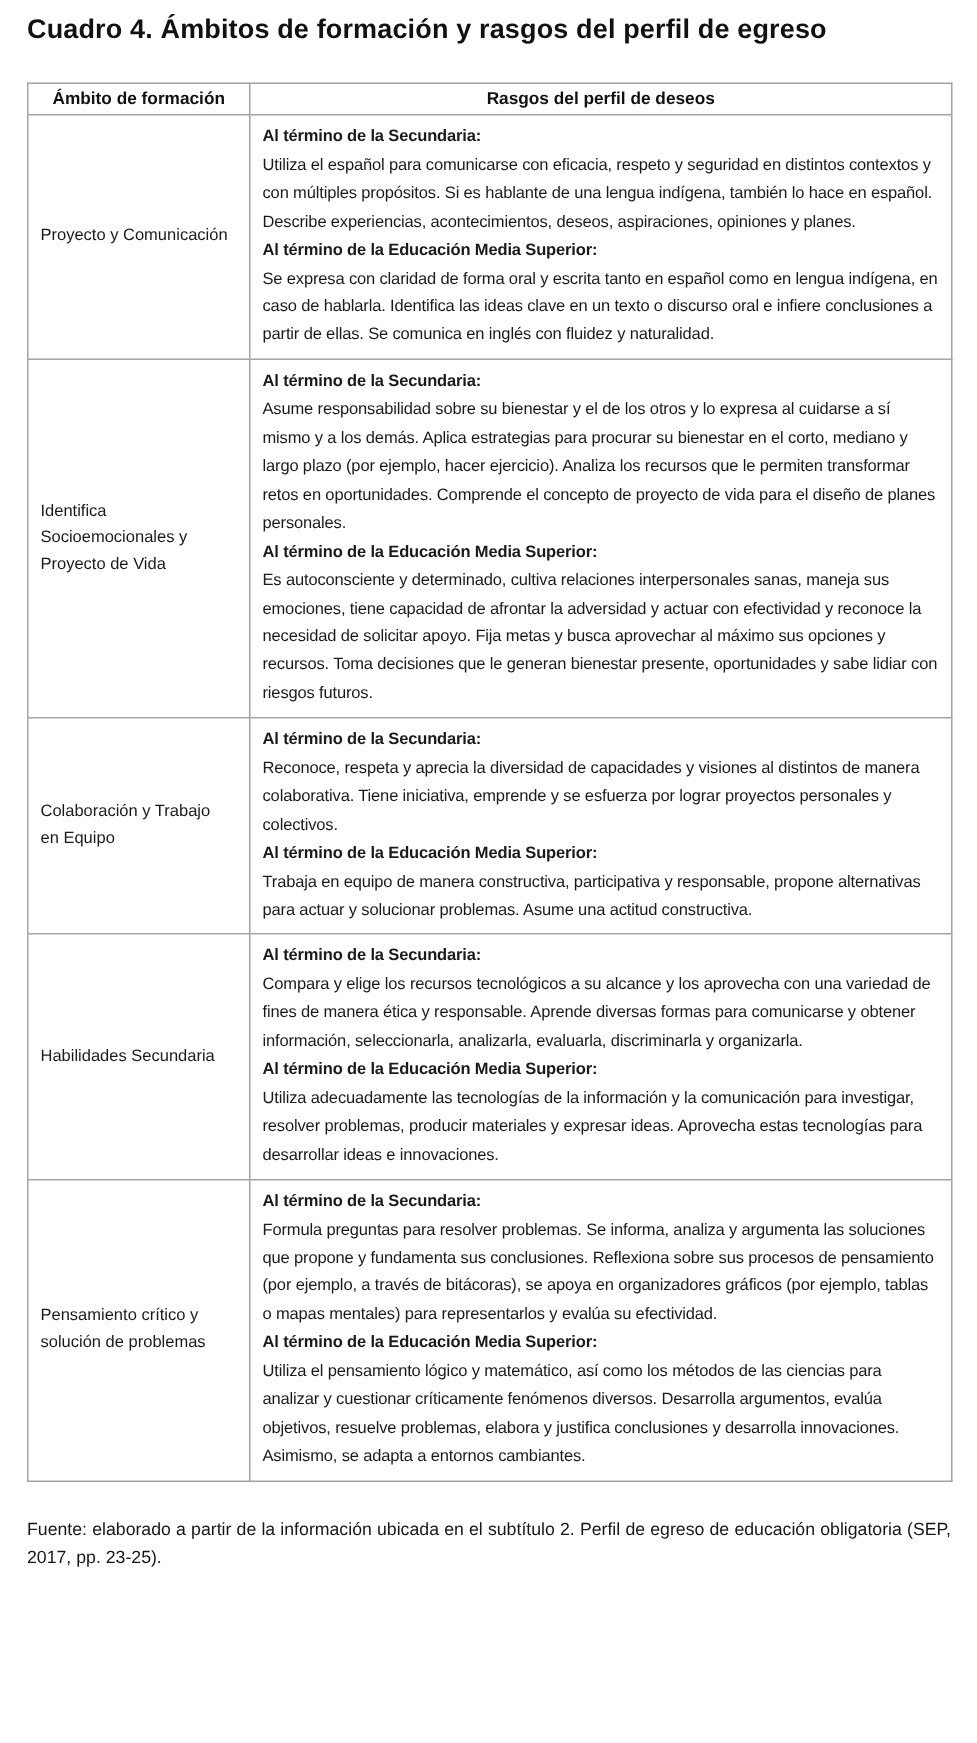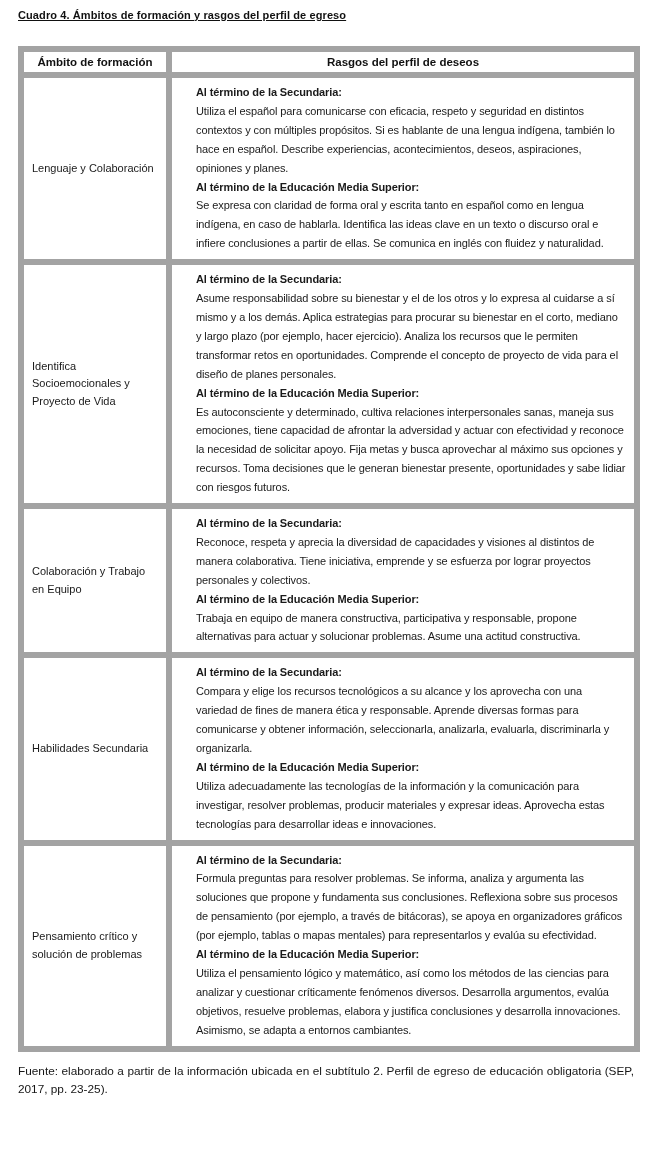--- a/index.html
+++ b/index.html
@@ -6,36 +6,35 @@
   html, body { background: #ffffff; }
   body {
     width: 651px;
     font-family: "Liberation Sans", sans-serif;
     color: #1a1a1a;
     -webkit-font-smoothing: antialiased;
   }
   .page { padding: 9px 17px 24px 18px; }
 
   .caption {
-    font-size: 11px;
+    font-size: 18px;
     font-weight: 700;
     color: #111;
     margin-bottom: 25px;
     letter-spacing: 0.1px;
-    text-decoration: underline;
   }
 
   table.cuadro {
     border-collapse: collapse;
     width: 616px;
     table-layout: fixed;
   }
   table.cuadro th,
   table.cuadro td {
-    border: 6px solid #a3a3a3;
+    border: 1px solid #a3a3a3;
     vertical-align: middle;
   }
   th.col-ambito { width: 148px; }
   th.col-rasgos { width: 468px; }
   table.cuadro th {
     font-size: 11.5px;
     font-weight: 700;
     text-align: center;
     padding: 4px 6px;
     color: #111;
@@ -50,28 +49,28 @@
   td.ambito-cell {
     font-size: 11px;
     line-height: 1.6;
     padding: 6px 12px 6px 8px;
     vertical-align: middle;
   }
   td.rasgos-cell {
     font-size: 11px;
     line-height: 1.72;
     letter-spacing: -0.1px;
-    padding: 5px 8px 6px 24px;
+    padding: 5px 8px 6px 8px;
     vertical-align: middle;
   }
   .blabel { font-weight: 700; }
   .blabel, .btext { display: block; }
 
   .fuente {
-    margin-top: 10px;
+    margin-top: 22px;
     font-size: 11.8px;
     line-height: 1.6;
     text-align: justify;
     color: #161616;
     width: 616px;
   }
 </style>
 </head>
 <body>
 
@@ -83,21 +82,21 @@
     <thead>
       <tr>
         <th class="col-ambito">Ámbito de formación</th>
         <th class="col-rasgos">Rasgos del perfil de deseos</th>
       </tr>
     </thead>
     <tbody>
 
 
       <tr>
-        <td class="ambito-cell">Lenguaje y Colaboración</td>
+        <td class="ambito-cell">Proyecto y Comunicación</td>
         <td class="rasgos-cell">
           <span class="blabel">Al término de la Secundaria:</span>
           <span class="btext">Utiliza el español para comunicarse con eficacia, respeto y seguridad en distintos contextos y con múltiples propósitos. Si es hablante de una lengua indígena, también lo hace en español. Describe experiencias, acontecimientos, deseos, aspiraciones, opiniones y planes.</span>
           <span class="blabel">Al término de la Educación Media Superior:</span>
           <span class="btext">Se expresa con claridad de forma oral y escrita tanto en español como en lengua indígena, en caso de hablarla. Identifica las ideas clave en un texto o discurso oral e infiere conclusiones a partir de ellas. Se comunica en inglés con fluidez y naturalidad.</span>
         </td>
       </tr>
 
       <tr>
         <td class="ambito-cell">Identifica Socioemocionales y Proyecto de Vida</td>

